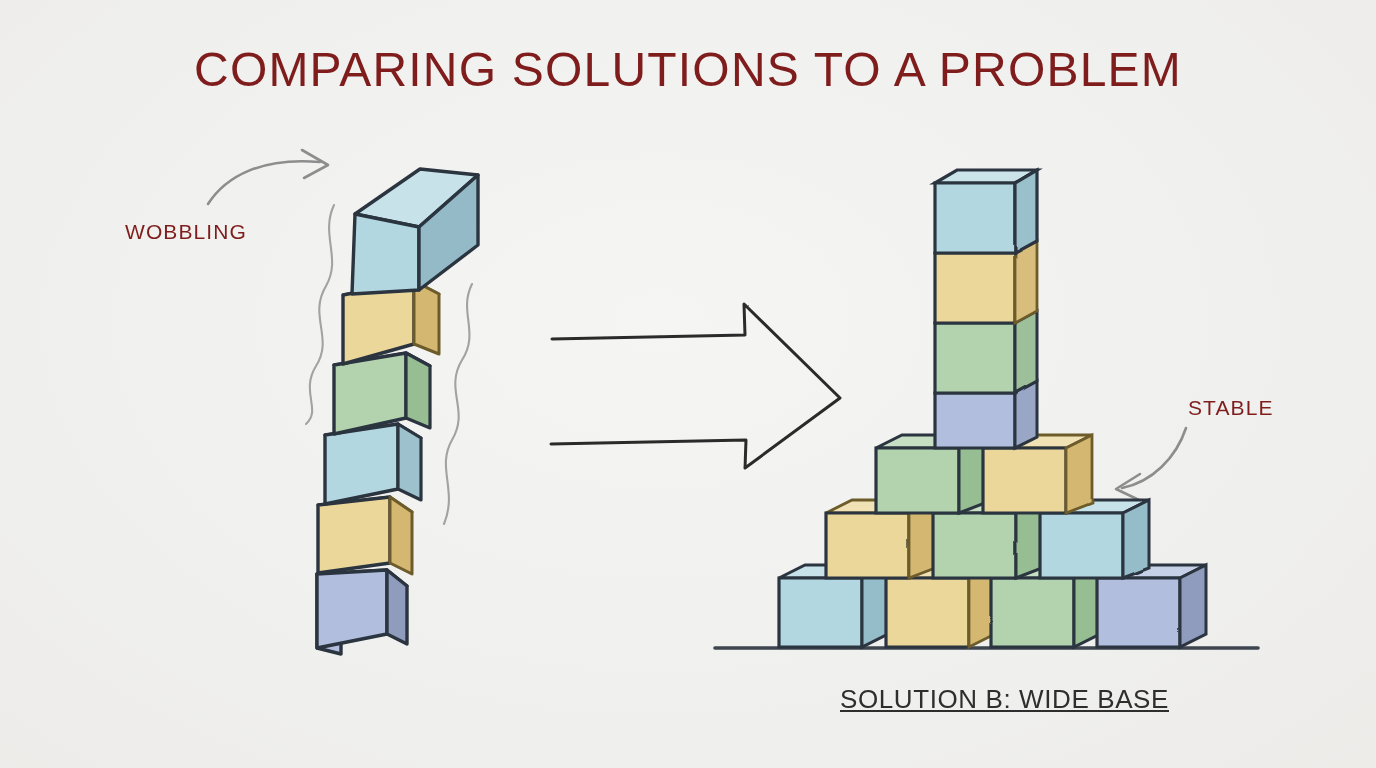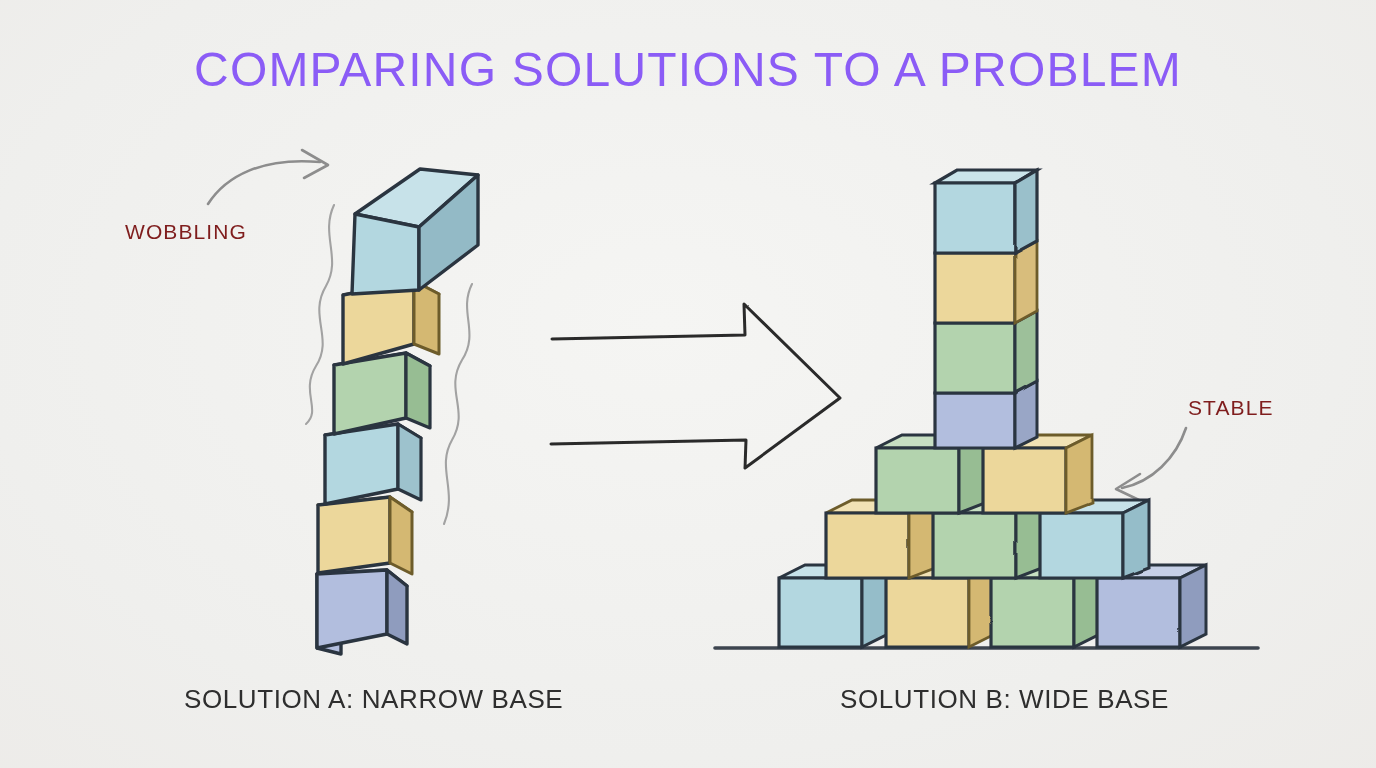--- a/index.html
+++ b/index.html
@@ -23,33 +23,33 @@
     pointer-events: none;
   }
   .title {
     position: absolute;
     top: 42px;
     left: 0;
     width: 100%;
     text-align: center;
     font-size: 48px;
     letter-spacing: 1.2px;
-    color: #8b5cf6;
+    color: #7f1d1d;
     font-weight: 400;
     white-space: nowrap;
   }
   .caption {
     position: absolute;
     font-size: 26px;
     letter-spacing: 0.6px;
     color: #2e2e2e;
     white-space: nowrap;
   }
   #caption-a { left: 184px; top: 684px; }
-  #caption-b { left: 840px; top: 684px; }
+  #caption-b { left: 840px; top: 684px; text-decoration: underline; }
 
   .anno {
     position: absolute;
     font-size: 21px;
     letter-spacing: 1.1px;
     color: #7f1d1d;
     white-space: nowrap;
   }
   #anno-wobbling { left: 125px; top: 220px; }
   #anno-stable   { left: 1188px; top: 396px; }
@@ -228,17 +228,16 @@
         <polygon points="1015,183 1037,170 1037,241 1015,253" fill="#9ac0cb" stroke="#2b3440" stroke-width="3.2"></polygon>
       </g>
     </g>
   </svg>
 
   <div class="anno" id="anno-wobbling">WOBBLING</div>
 
   <div class="anno" id="anno-stable">STABLE</div>
 
 
-  <div class="caption" id="caption-a">SOLUTION A: NARROW BASE</div>
 
   <div class="caption" id="caption-b">SOLUTION B: WIDE BASE</div>
 
 </div>
 
 </body></html>

